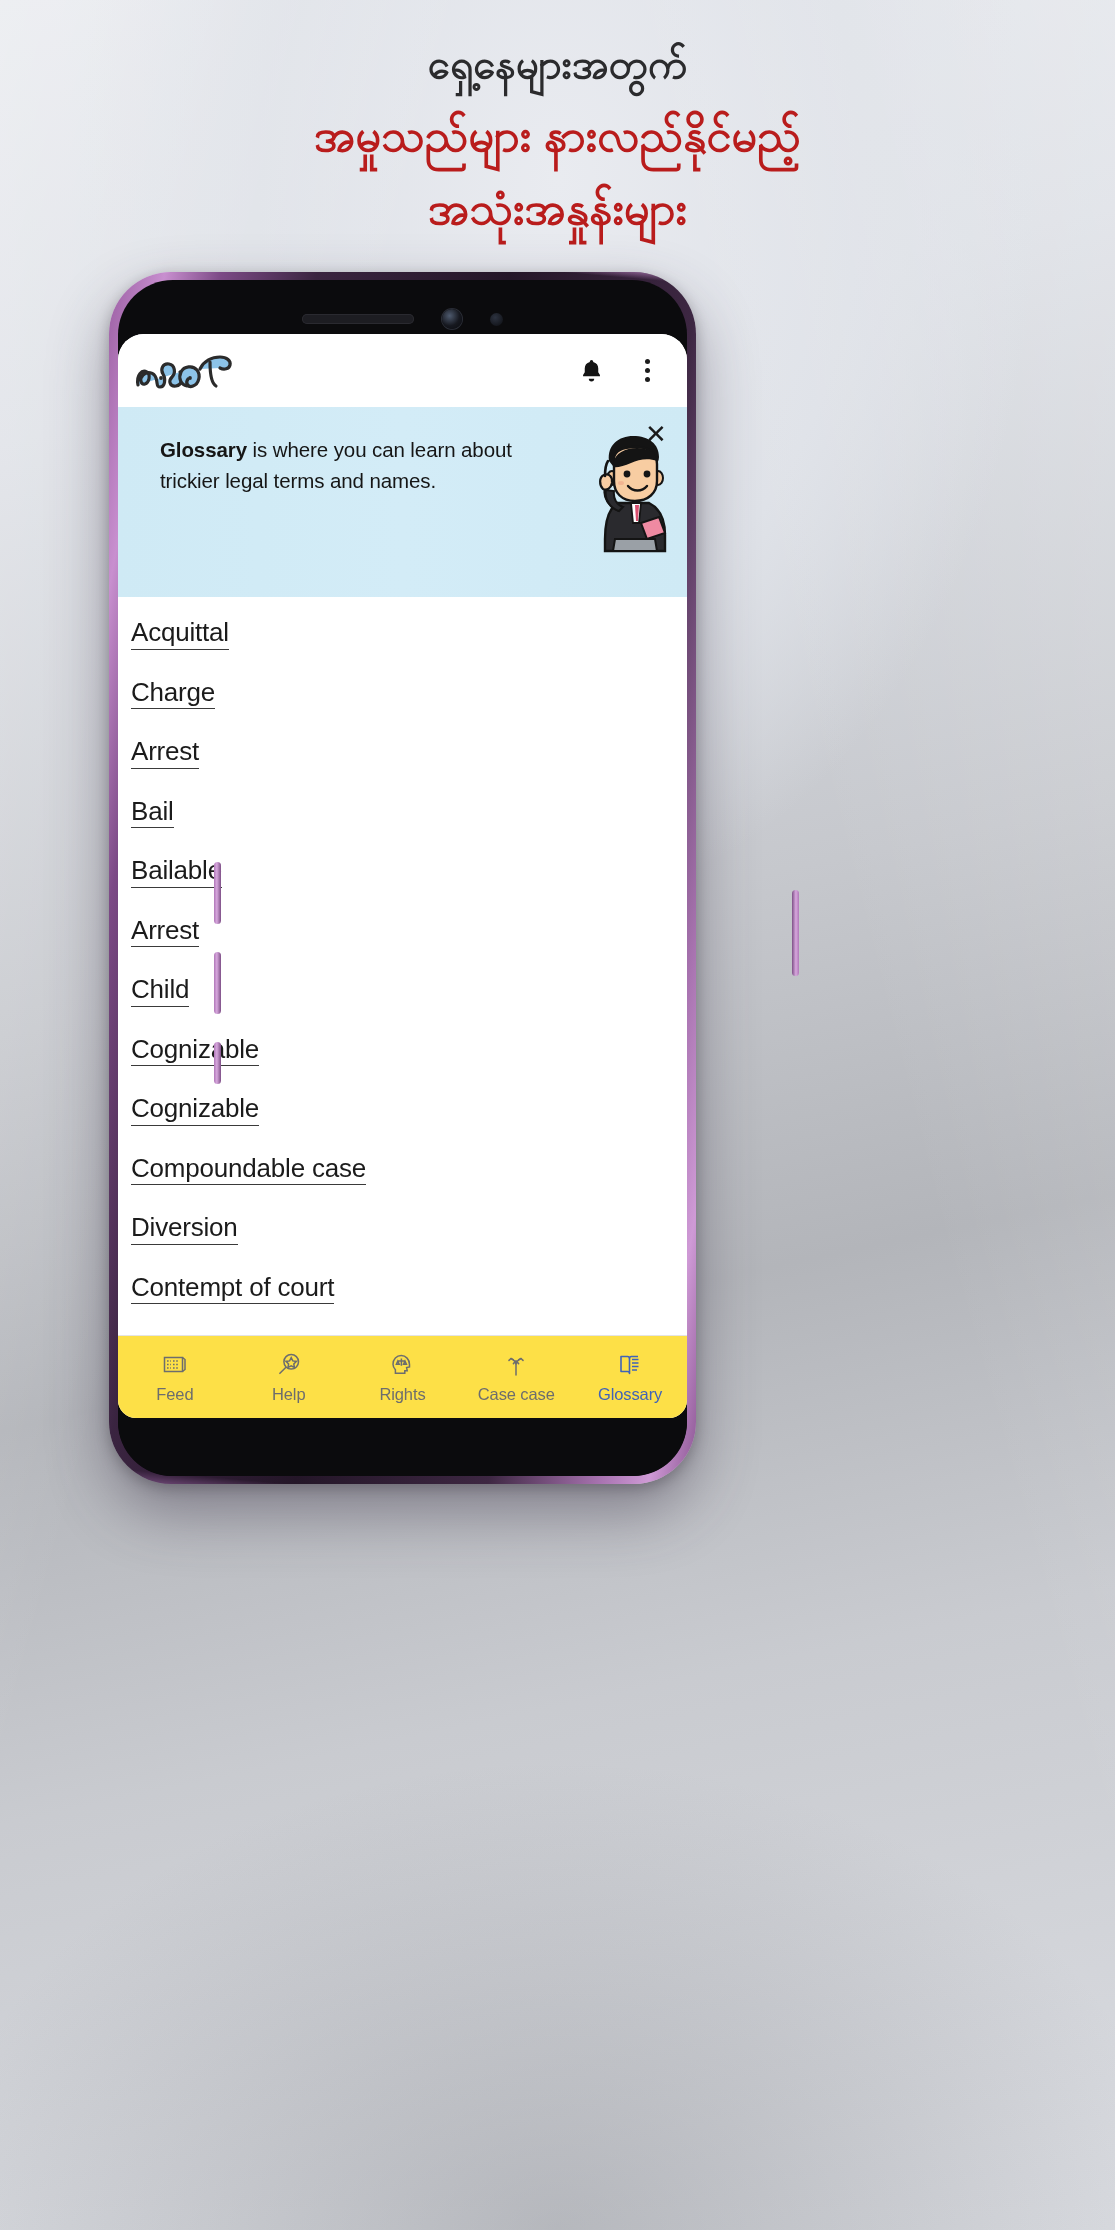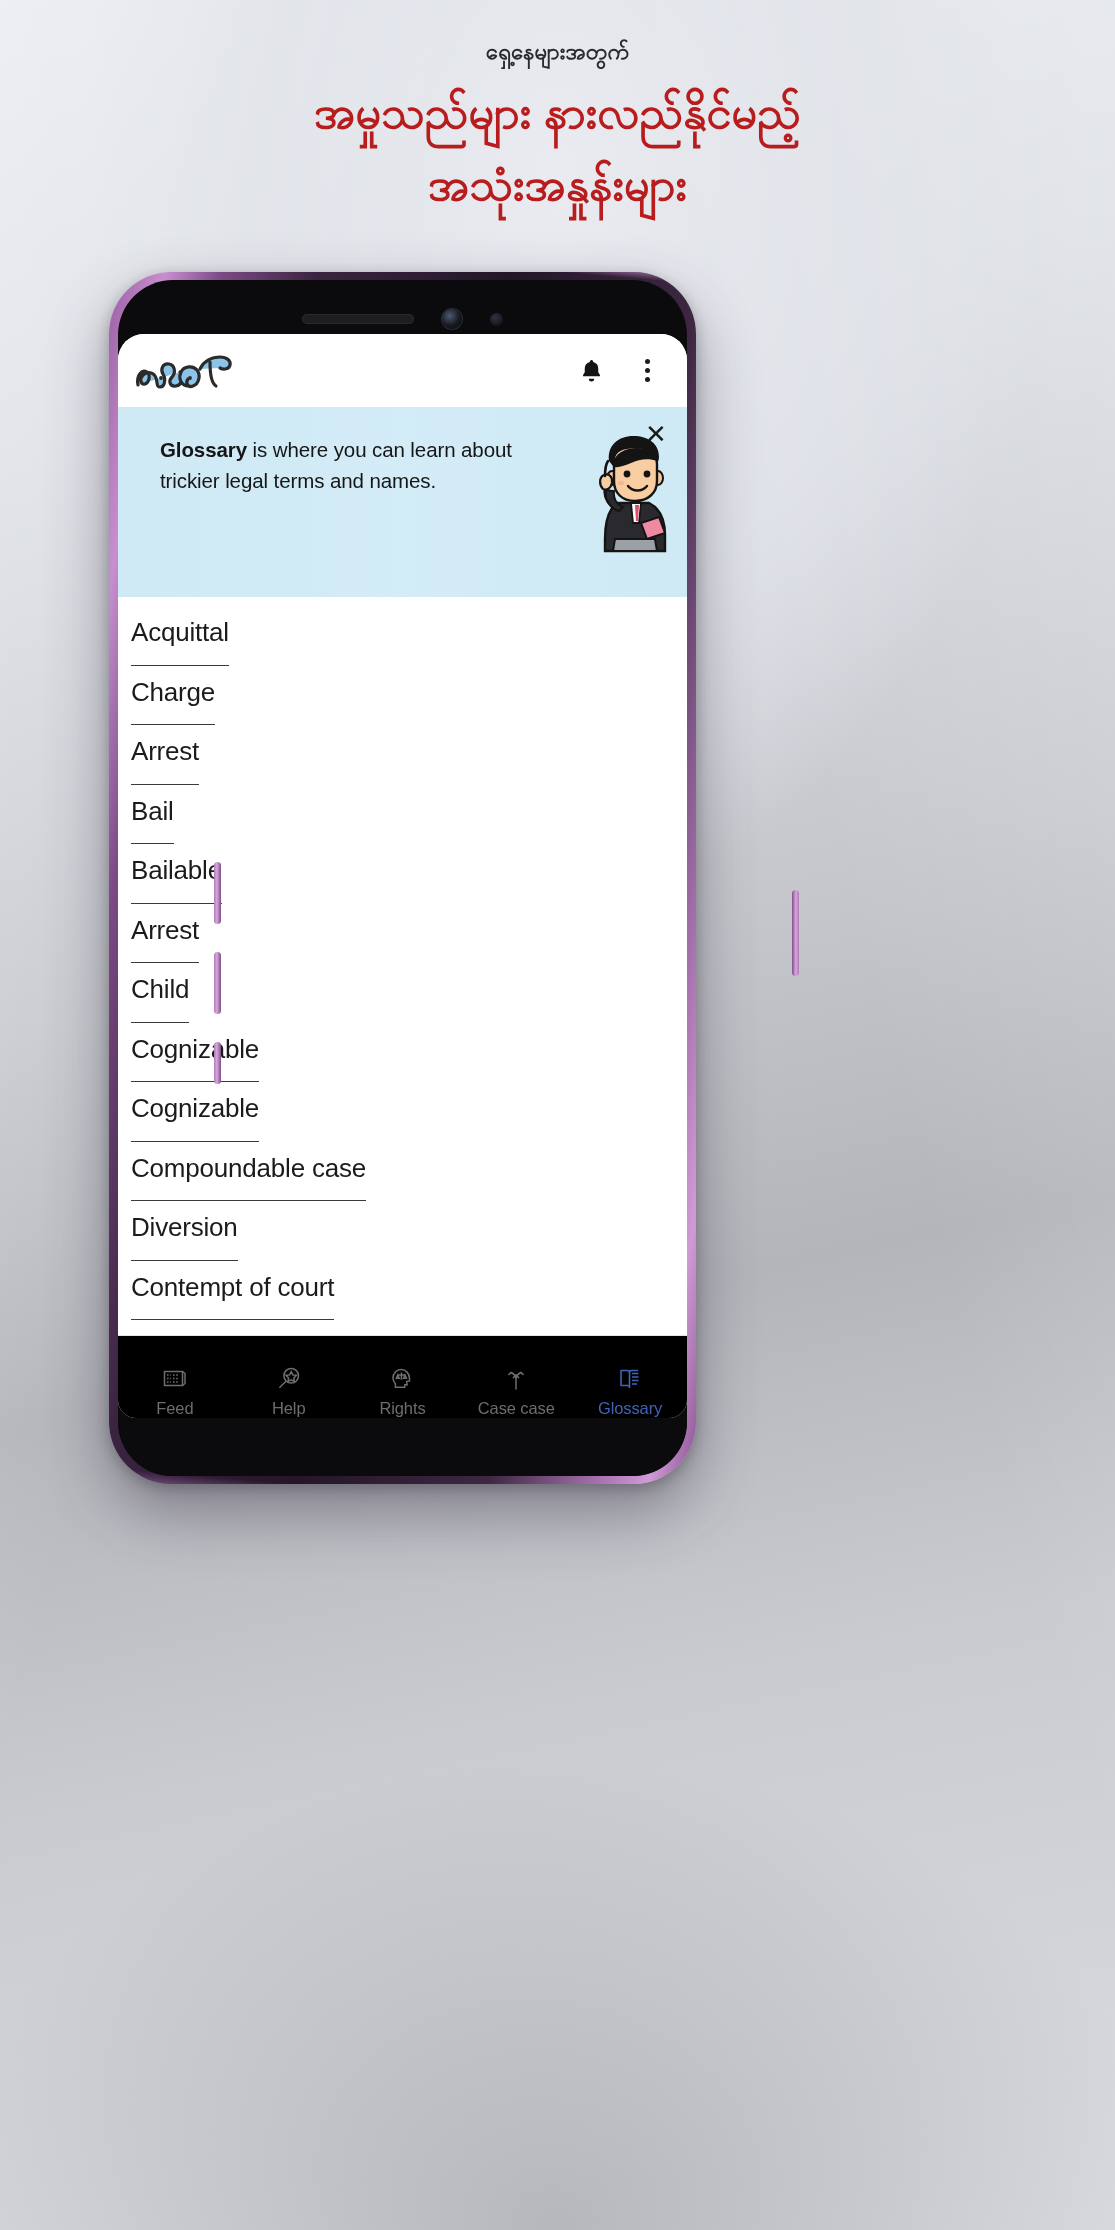--- a/index.html
+++ b/index.html
@@ -38,21 +38,21 @@
     position: absolute;
     left: 0;
     right: 0;
     top: 38px;
     text-align: center;
     color: #2e2e30;
     z-index: 5;
   }
   #headline .kicker {
     font-family: "Liberation Sans", sans-serif;
-    font-size: 22px;
+    font-size: 40px;
     font-weight: 700;
     line-height: 1.3;
     letter-spacing: 0.2px;
     margin-bottom: 10px;
     color: #2b2b2d;
   }
   #headline .big {
     font-size: 45px;
     font-weight: 700;
     line-height: 1.62;
@@ -231,33 +231,33 @@
     padding: 0 0 0 13px;
     height: 59.5px;
     display: flex;
     align-items: flex-start;
   }
   .glossary-item span {
     font-size: 26px;
     color: #1b1b1b;
     border-bottom: 1.6px solid #3a3a3a;
     line-height: 1.18;
-    padding-bottom: 17px;
+    padding-bottom: 1px;
     letter-spacing: -0.2px;
     font-weight: 400;
   }
 
   
   #bottomnav {
     flex: 0 0 82px;
     height: 82px;
-    background: #000000;
+    background: #fde047;
     border-top: 1px solid #e4e4e4;
     display: flex;
-    align-items: flex-end;
+    align-items: center;
   }
   .nav-item {
     flex: 1 1 0;
     display: flex;
     flex-direction: column;
     align-items: center;
     justify-content: center;
     gap: 5px;
     color: #6d6d6d;
   }

